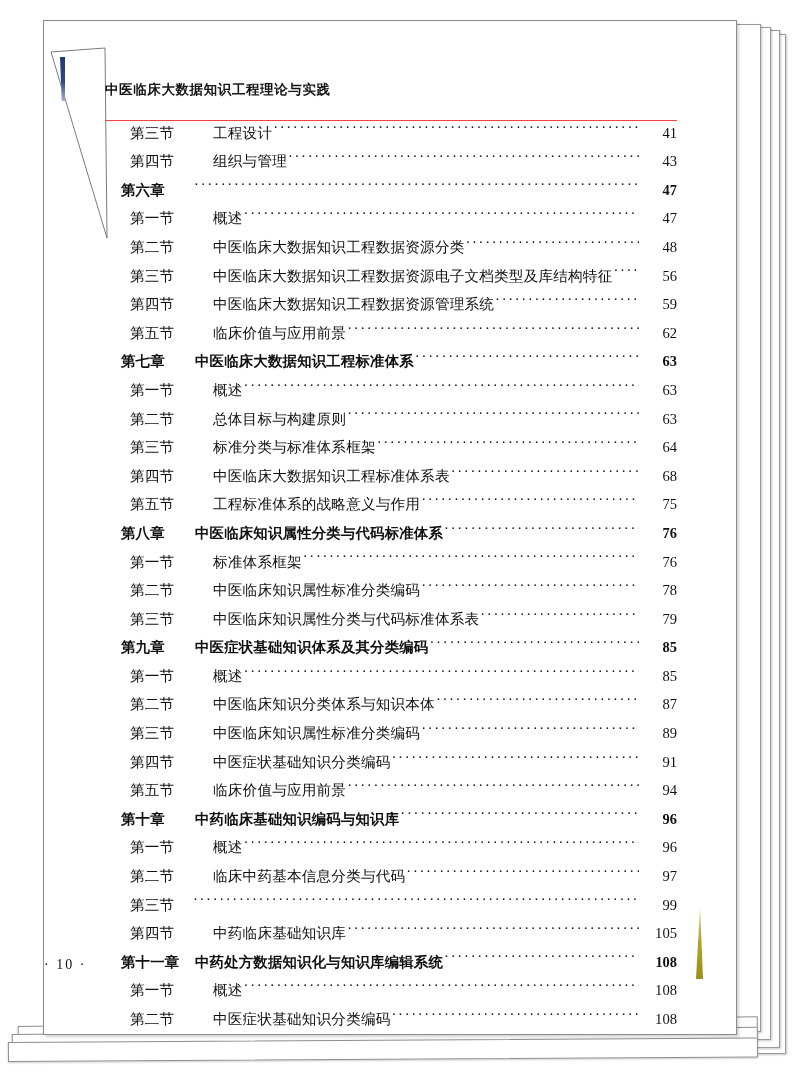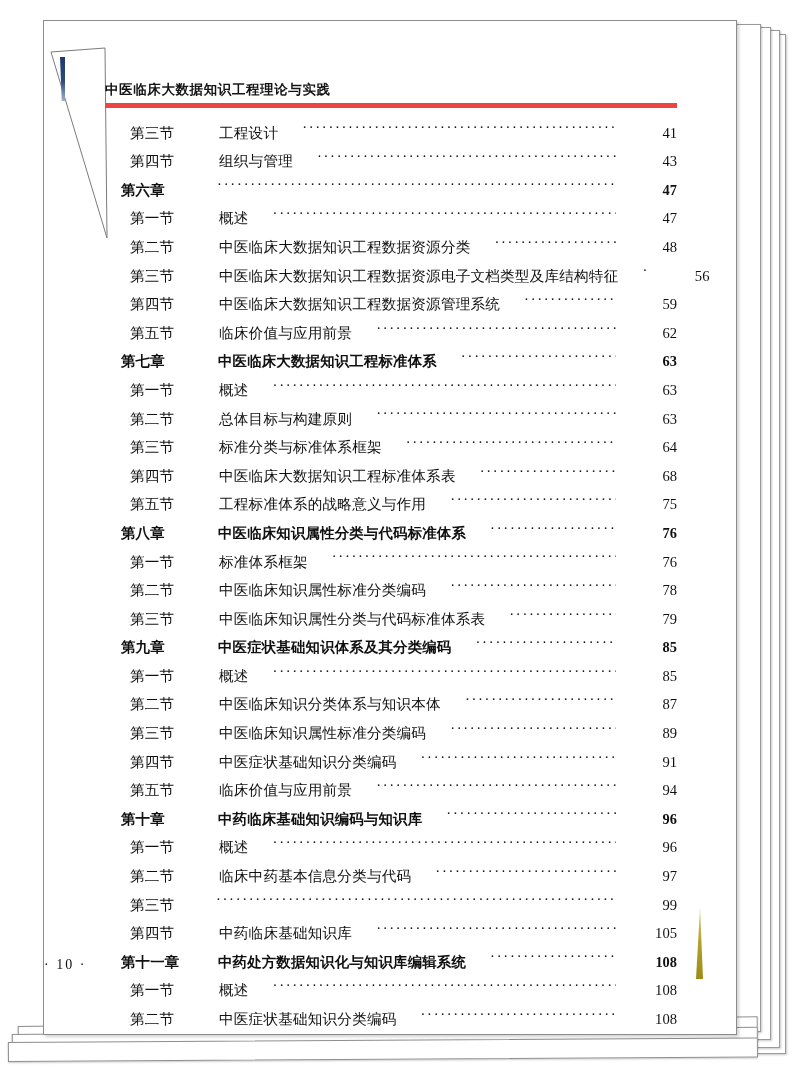--- a/index.html
+++ b/index.html
@@ -104,42 +104,41 @@
   }
 
   .running-head {
     position: absolute;
     left: 61px;
     top: 60px;
     width: 572px;
     font-size: 13.5px;
     letter-spacing: 0.6px;
     color: #141414;
-    padding-bottom: 4px;
-    border-bottom: 5px solid #ef4444;
+    padding-bottom: 21px;
+    border-bottom: 1px solid #ef4444;
     font-family: Liberation Sans, sans-serif;
     font-weight: 600;
     white-space: nowrap;
   }
 
   .toc {
     position: absolute;
     left: 61px;
     top: 102px;
     width: 572px;
   }
 
   .toc-row {
     display: flex;
     align-items: baseline;
     height: 28.6px;
     font-size: 14.6px;
     color: #101010;
     white-space: nowrap;
-    gap: 23px;
   }
 
   .toc-row .label {
     flex: 0 0 auto;
     letter-spacing: 0.2px;
   }
   .toc-row .title {
     flex: 0 0 auto;
     letter-spacing: 0.2px;
   }
@@ -179,21 +178,21 @@
   .toc-row.chapter .title { margin-left: 2px; }
   .toc-row.chapter .leader::before { letter-spacing: 1.8px; font-weight: normal; font-family: "Liberation Serif", serif; }
   .toc-row.chapter .page { width: 36px; font-family: "Liberation Serif", serif; font-weight: bold; }
 
   
   .toc-row.section {
     margin-left: 25px;
     font-weight: normal;
   }
   .toc-row.section .label { width: 62px; }
-  .toc-row.section .title { margin-left: 4px; }
+  .toc-row.section .title { margin-left: 21px; }
   .toc-row.section .page { width: 36px; }
 
   
   .toc-row .page.wide { width: 36px; }
 
   .folio {
     position: absolute;
     left: 0;
     right: 0;
     top: 936px;

